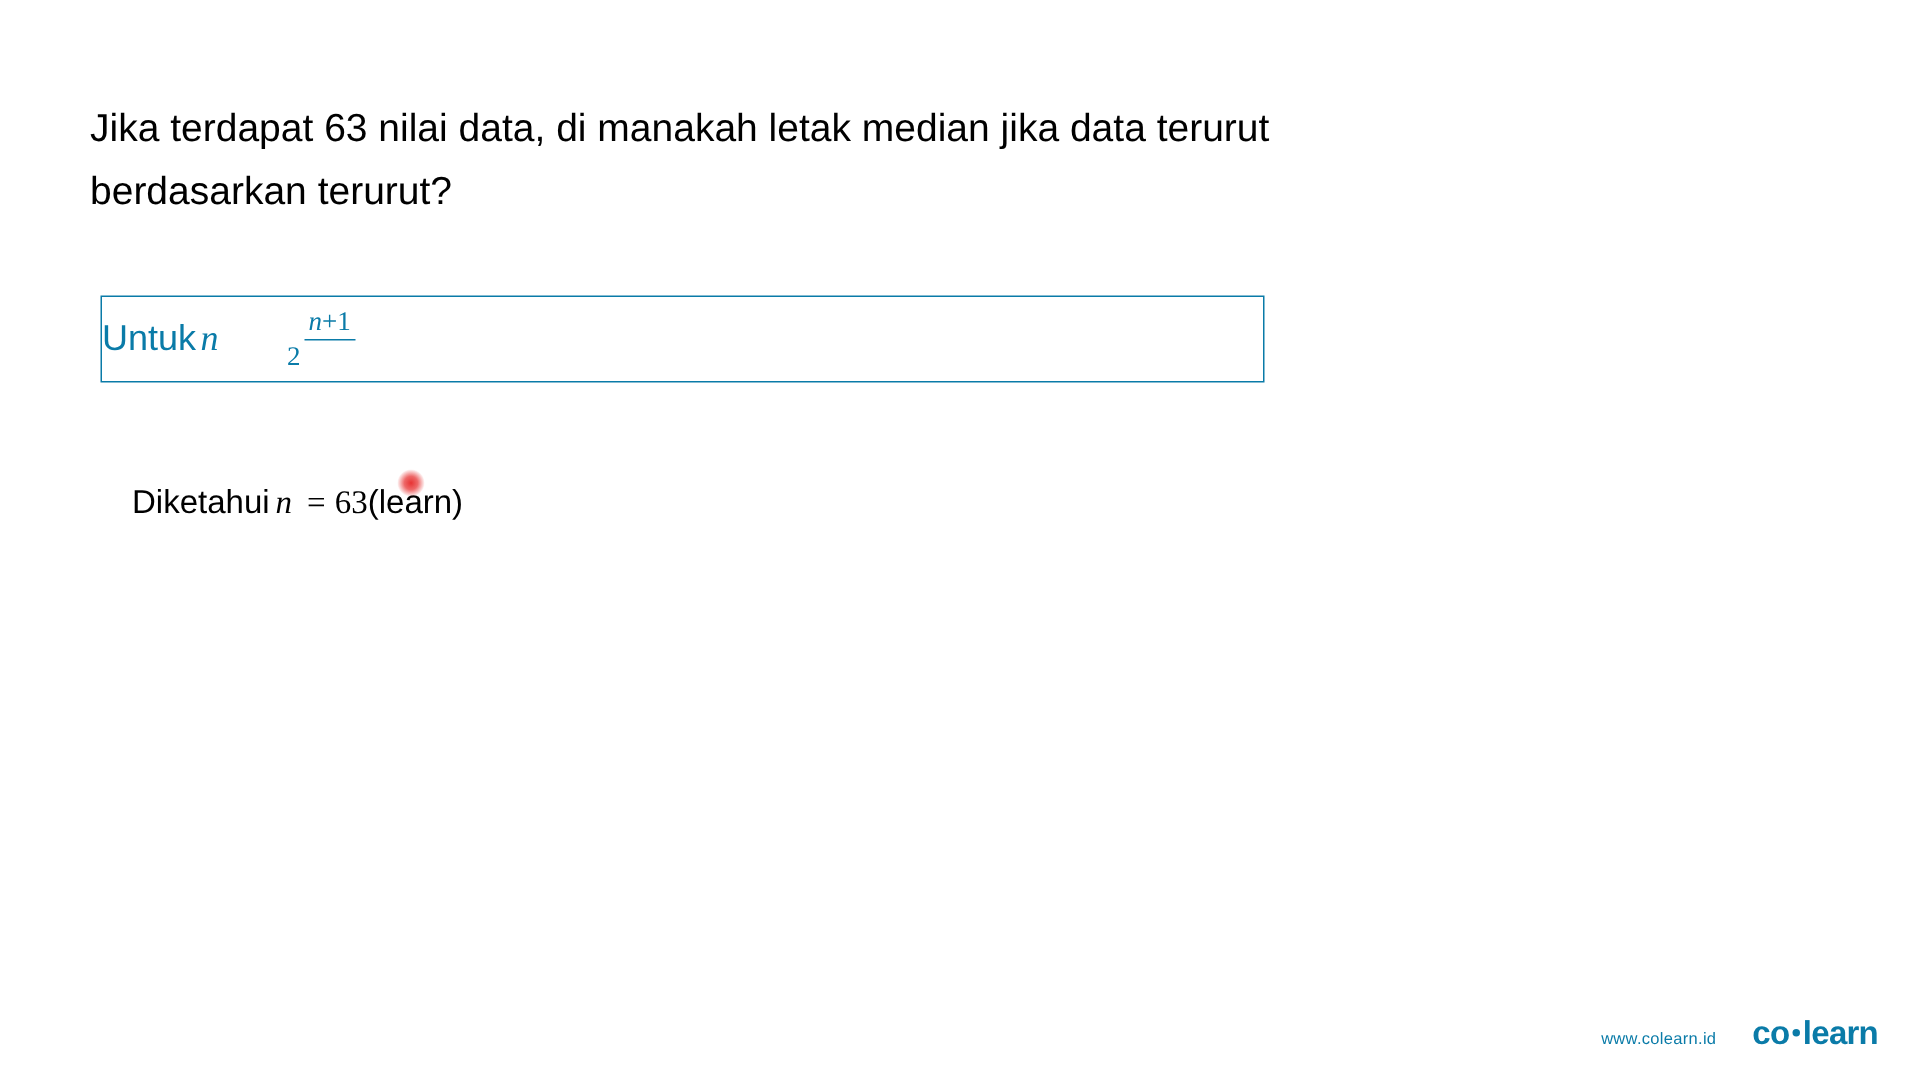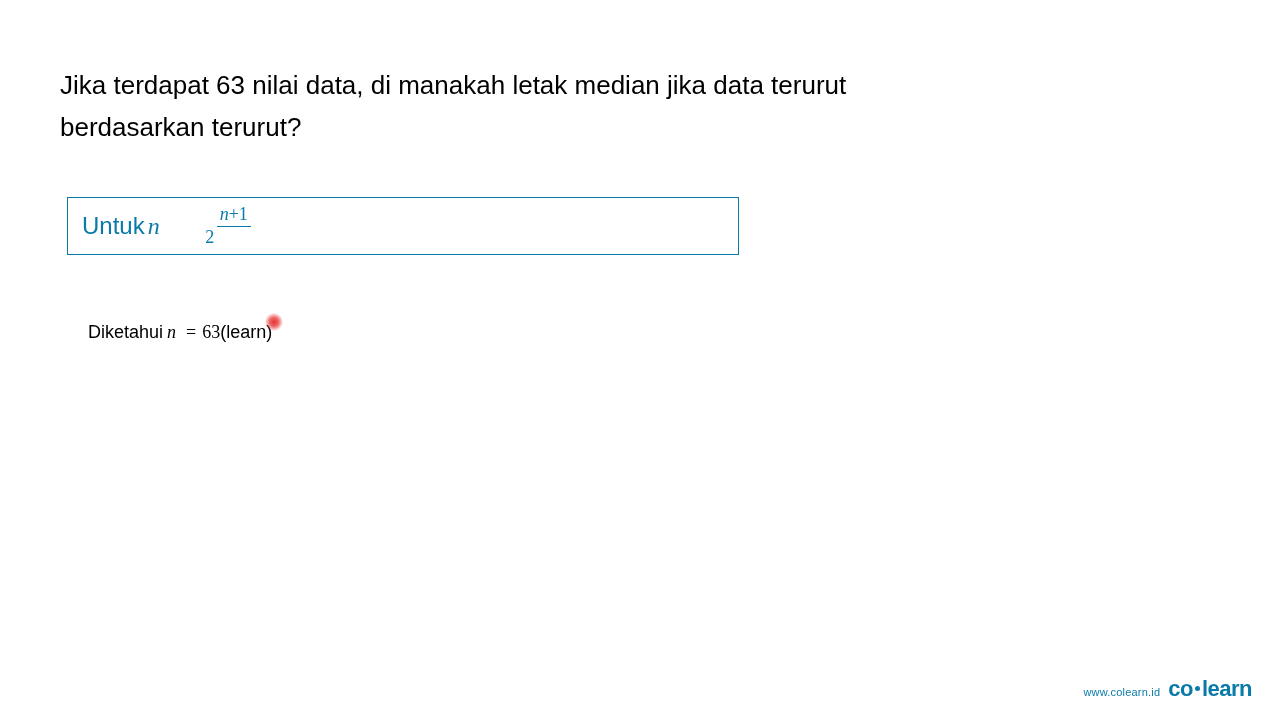--- a/index.html
+++ b/index.html
@@ -22,26 +22,25 @@
       font-size: 26px;
       font-weight: 400;
       color: #000;
       line-height: 1.6;
       max-width: 900px;
     }
     .formula-box {
       position: absolute;
       left: 67px;
       top: 197px;
-      width: 672px;
+      width: 776px;
       height: 58px;
       border: 1.5px solid #0a7ba8;
       display: flex;
       align-items: center;
-      padding-left: 14px;
       color: #0a7ba8;
     }
     .formula-text {
       font-size: 24px;
       font-weight: 400;
       display: flex;
       align-items: center;
     }
     .math-n {
       font-style: italic;
@@ -64,21 +63,21 @@
       font-style: italic;
       margin-left: 48px;
     }
     .fraction .den {
       padding-top: 1px;
     }
     .given-line {
       position: absolute;
       left: 88px;
       top: 322px;
-      font-size: 18px;
+      font-size: 22px;
       color: #000;
       font-family: Arial, sans-serif;
       display: flex;
       align-items: center;
     }
     .given-line .math {
       font-family: "Times New Roman", serif;
       font-style: italic;
       margin: 0 4px;
     }
@@ -94,21 +93,21 @@
       height: 18px;
       border-radius: 50%;
       background: radial-gradient(circle, rgba(230,40,40,0.95) 0%, rgba(230,40,40,0.7) 35%, rgba(230,40,40,0.05) 70%);
     }
     .footer {
       position: absolute;
       right: 28px;
       bottom: 18px;
       display: flex;
       align-items: baseline;
-      gap: 8px;
+      gap: 24px;
     }
     .footer-url {
       font-size: 11px;
       color: #0a7ba8;
       font-weight: 500;
       letter-spacing: 0.2px;
     }
     .footer-logo {
       font-size: 22px;
       color: #0a7ba8;

